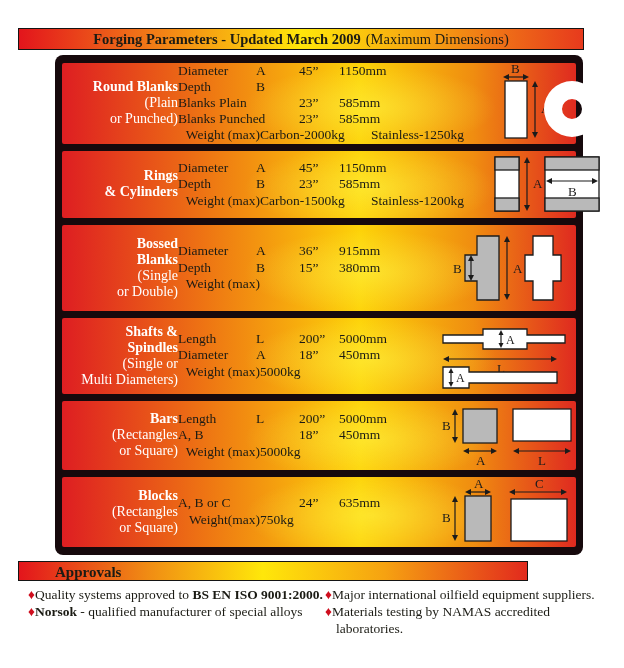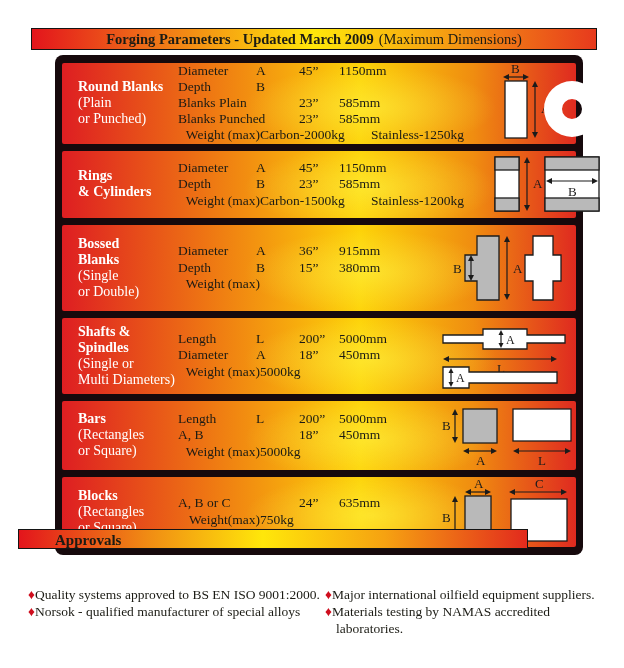--- a/index.html
+++ b/index.html
@@ -2,42 +2,42 @@
 <html><head>
 <meta charset="utf-8">
 <style>
   html,body{margin:0;padding:0;}
   body{
     width:624px;height:668px;position:relative;background:#ffffff;
     font-family:"Liberation Serif",serif;color:#1b1b14;overflow:hidden;
   }
   
   .title-bar{
-    position:absolute;left:31px;top:28px;width:564px;height:20px;
+    position:absolute;left:18px;top:28px;width:564px;height:20px;
     border:1px solid #141414;
     background:linear-gradient(to right,#e3151c 0%,#ef6c18 20%,#ffe70a 50%,#f6a211 72%,#e73a1d 100%);
     text-align:center;line-height:20px;font-size:14.5px;white-space:nowrap;
   }
   .title-bar .t-bold{font-weight:bold;}
   .title-bar .t-norm{margin-left:5px;}
   
   .table-frame{
     position:absolute;left:55px;top:55px;width:528px;height:500px;
     background:#16090c;border-radius:8px;box-sizing:border-box;
     padding:8px 7px;display:flex;flex-direction:column;gap:7px;
   }
   .row{
     display:flex;align-items:center;border-radius:2px;box-sizing:border-box;
     padding-left:16px;
     background:
       radial-gradient(ellipse 180px 60px at 60% 55%, rgba(255,245,70,.55), rgba(255,245,70,0) 70%),
       linear-gradient(to right,#de1e22 0%,#ee7513 28%,#fdd309 58%,#f08d10 80%,#df2a20 100%);
   }
   .r1{height:83px}.r2{height:69px}.r3{height:88px}.r4{height:78px}.r5{height:71px}.r6{height:72px}
-  .row-label{width:100px;flex:0 0 100px;color:#ffffff;font-size:14px;line-height:16px;white-space:nowrap;}
+  .row-label{width:100px;flex:0 0 100px;color:#ffffff;font-size:14px;line-height:16px;white-space:nowrap;text-align:right;}
   .row-label .bl{font-weight:bold;}
   .row-data{flex:1;font-size:13.5px;line-height:16.5px;}
   .r1 .row-data{line-height:16px;}
   .dline{display:flex;white-space:nowrap;}
   .dline .prop{width:78px;flex:0 0 78px;}
   .dline .letter{width:35px;flex:0 0 35px;}
   .dline .inch{width:40px;flex:0 0 40px;margin-left:8px;}
   .dline .mm{flex:1;}
   .wline{display:flex;white-space:nowrap;}
   .wline .w0{width:82px;flex:0 0 82px;text-align:right;}
@@ -46,34 +46,34 @@
   svg{display:block;}
   svg text{font-family:"Liberation Serif",serif;font-size:13px;fill:#1b1b1b;}
   svg text.sm{font-size:12px;}
   .shape{stroke:#1c1c1c;stroke-width:1.3;}
   .wht{fill:#ffffff;}
   .gry{fill:#b9b9b9;}
   .arr{stroke:#1b1b1b;stroke-width:1.2;}
   .ah{fill:#1b1b1b;stroke:none;}
   
   .appr-bar{
-    position:absolute;left:18px;top:529px;width:510px;height:20px;
+    position:absolute;left:18px;top:561px;width:510px;height:20px;
     border:1px solid #141414;
     background:linear-gradient(to right,#e3151c 0%,#f08a14 25%,#ffe70a 48%,#f6a211 72%,#e22a1d 100%);
     font-weight:bold;font-size:15px;line-height:20px;padding-left:36px;box-sizing:border-box;
   }
   .appr-cols{
     position:absolute;left:28px;top:586px;width:585px;display:flex;
     font-size:13.5px;line-height:17px;
   }
   .appr-col-left{width:297px;flex:0 0 297px;}
   .appr-col-right{flex:1;}
   .bullet-item{padding-left:11px;text-indent:-11px;}
   .diamond{color:#cf0e1e;}
-  .bullet-item b{font-weight:normal;}
+  .bullet-item b{font-weight:bold;}
 </style>
 </head>
 <body>
 
 <div class="title-bar">
   <span class="t-bold">Forging Parameters - Updated March 2009</span><span class="t-norm">(Maximum Dimensions)</span>
 </div>
 
 <div class="table-frame">
 

